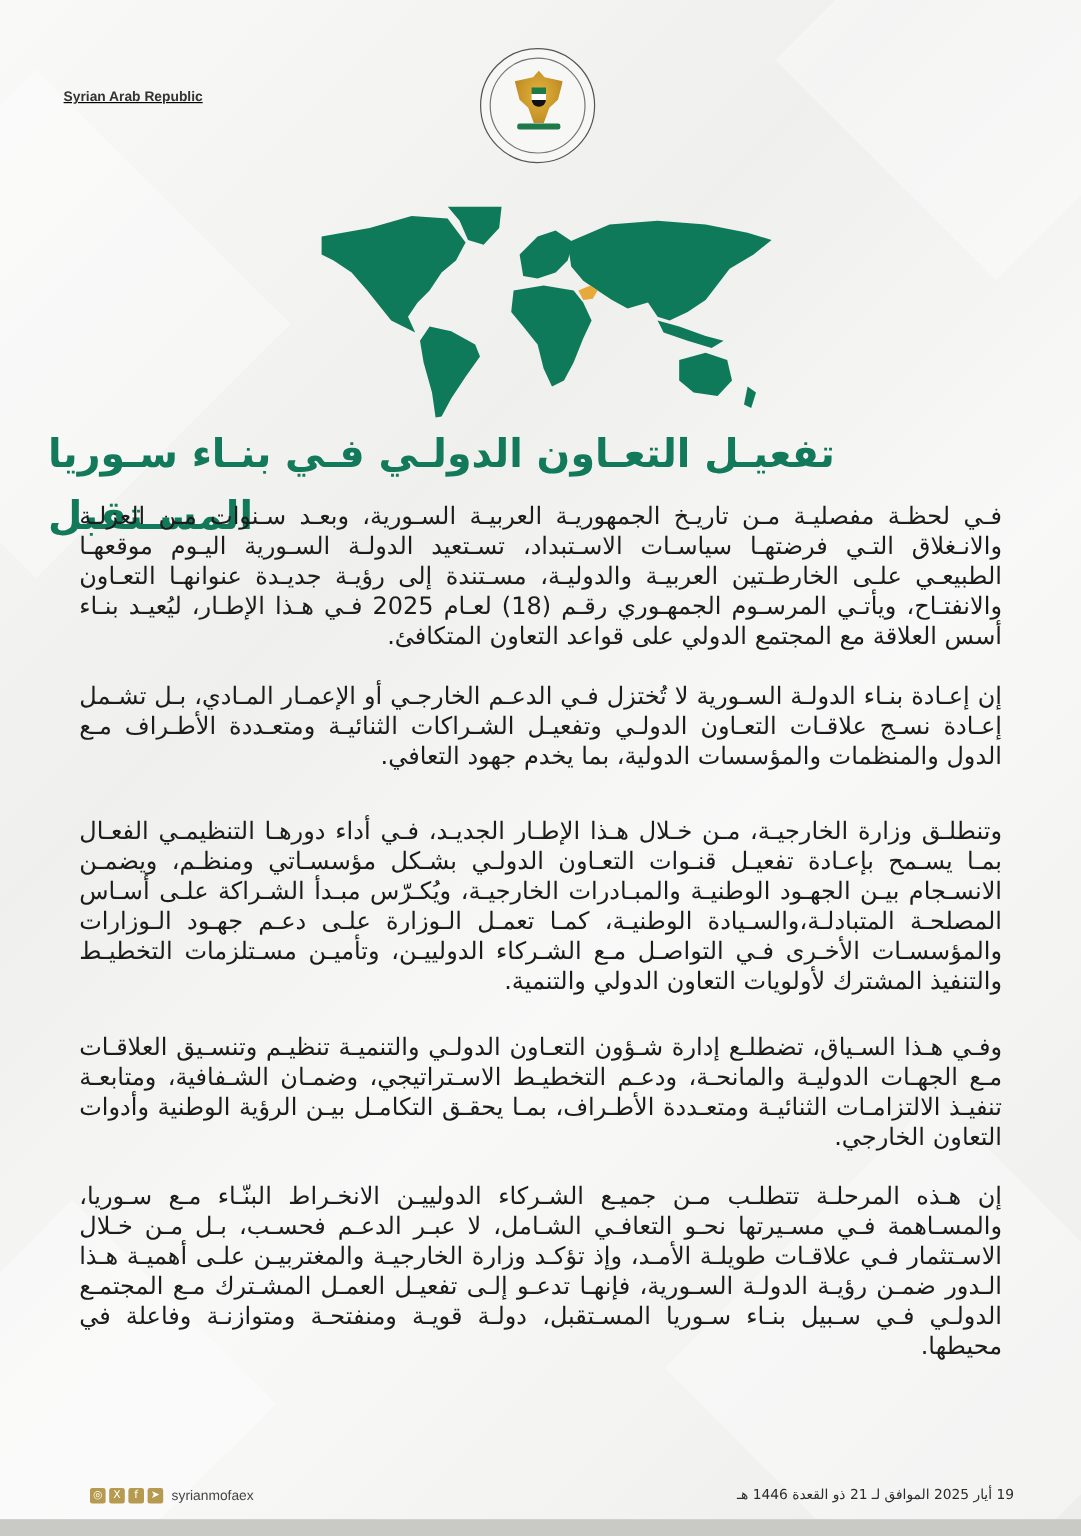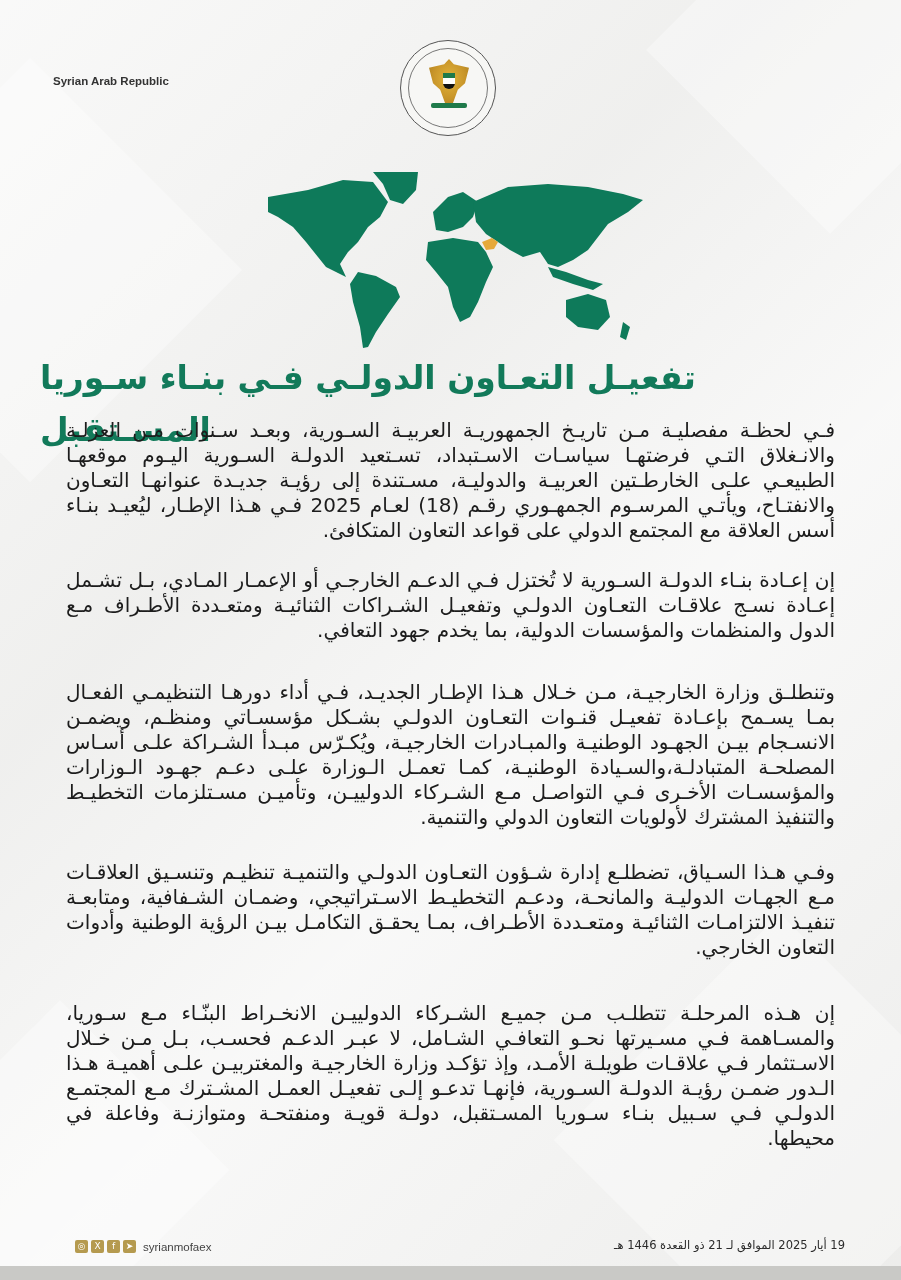--- a/index.html
+++ b/index.html
@@ -12,21 +12,21 @@
     .page {
       position: absolute; left: 0; top: 0; width: 901px; height: 1266px;
       background:
         linear-gradient(135deg, rgba(255,255,255,0.55) 0%, rgba(235,235,233,0.4) 35%, rgba(255,255,255,0.5) 60%, rgba(232,232,230,0.5) 100%),
         #f2f2f1;
       overflow: hidden;
     }
     .facet { position: absolute; background: rgba(255,255,255,0.35); transform: rotate(45deg); }
     .bottom-strip { position: absolute; left: 0; top: 1266px; width: 901px; height: 14px; background: #c9c9c6; }
 
-    .hdr-en { position: absolute; left: 53px; top: 70px; direction: ltr; }
+    .hdr-en { position: absolute; left: 53px; top: 70px; direction: ltr; text-decoration: underline; }
     .hdr-en div { font-family: "Liberation Sans", sans-serif; font-weight: bold; color: #333; font-size: 11.5px; line-height: 23px; }
     .hdr-ar { position: absolute; right: 54px; top: 66px; direction: rtl; text-align: right; }
     .hdr-ar div { font-family: "DejaVu Sans", sans-serif; color: #2d2d2d; font-size: 12.5px; line-height: 23px; }
 
     .emblem {
       position: absolute; left: 400px; top: 40px; width: 96px; height: 96px;
       border-radius: 50%; border: 1.5px solid #555; background: #f7f7f5;
       box-sizing: border-box;
     }
     .emblem .ring { position: absolute; left: 7px; top: 7px; right: 7px; bottom: 7px; border-radius: 50%; border: 1px solid #777; }
@@ -53,21 +53,21 @@
 
     .body-text {
       position: absolute; left: 66px; right: 66px; top: 418px;
       direction: rtl; text-align: justify; text-align-last: right;
       color: #1c1c1c; font-size: 20px; line-height: 25px;
       font-family: "DejaVu Sans", sans-serif;
     }
     .body-text p { margin: 0 0 25px 0; }
     .body-text p.p2 { margin-bottom: 37px; }
     .body-text p.p3 { margin-bottom: 30px; }
-    .body-text p.p4 { margin-bottom: 41px; }
+    .body-text p.p4 { margin-bottom: 24px; }
 
     .footer-left { position: absolute; left: 75px; top: 1240px; direction: ltr; display: flex; align-items: center; gap: 3px; }
     .soc { width: 13px; height: 13px; background: #b59a4f; border-radius: 2px; display: inline-flex; align-items: center; justify-content: center; color: #fff; font-size: 9px; font-family: "DejaVu Sans", sans-serif; line-height: 1; }
     .handle { margin-left: 4px; color: #444; font-size: 11.5px; font-family: "Liberation Sans", sans-serif; }
     .footer-right { position: absolute; right: 56px; top: 1238px; direction: rtl; color: #2b2b2b; font-size: 11.5px; font-family: "DejaVu Sans", sans-serif; }
   </style>
 </head>
 <body>
 
 <div class="page">

